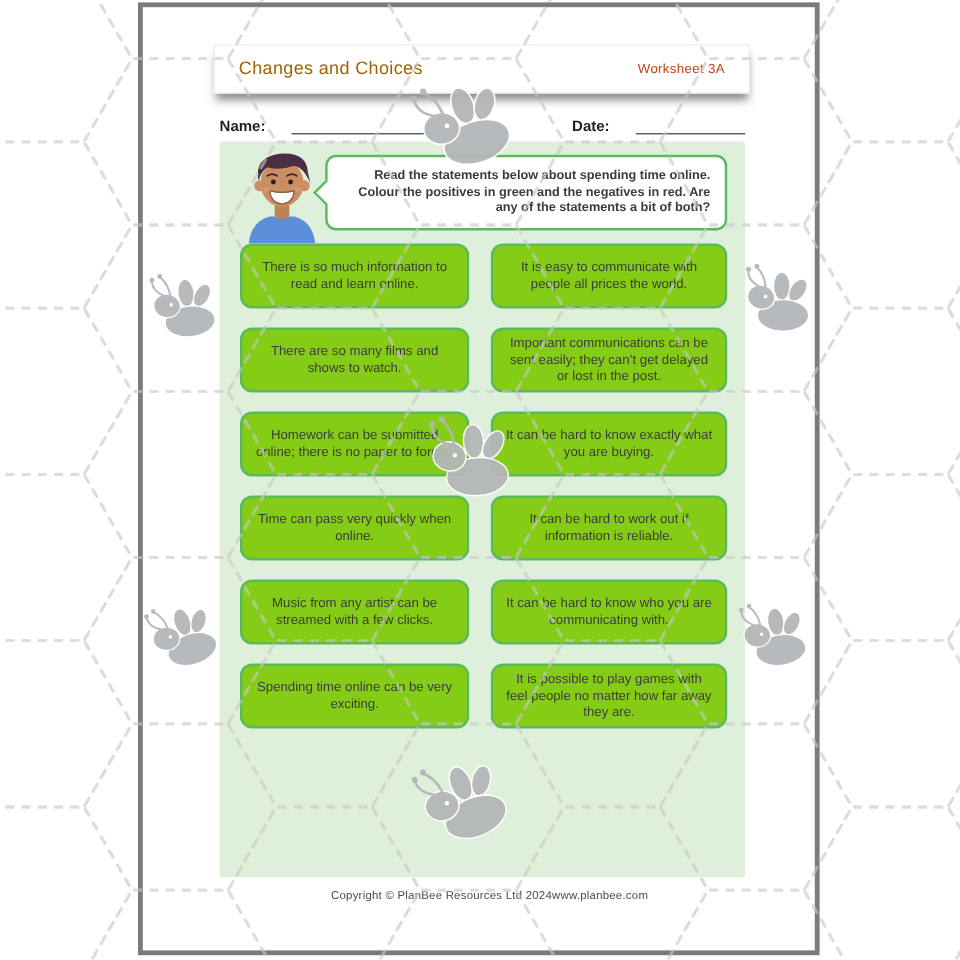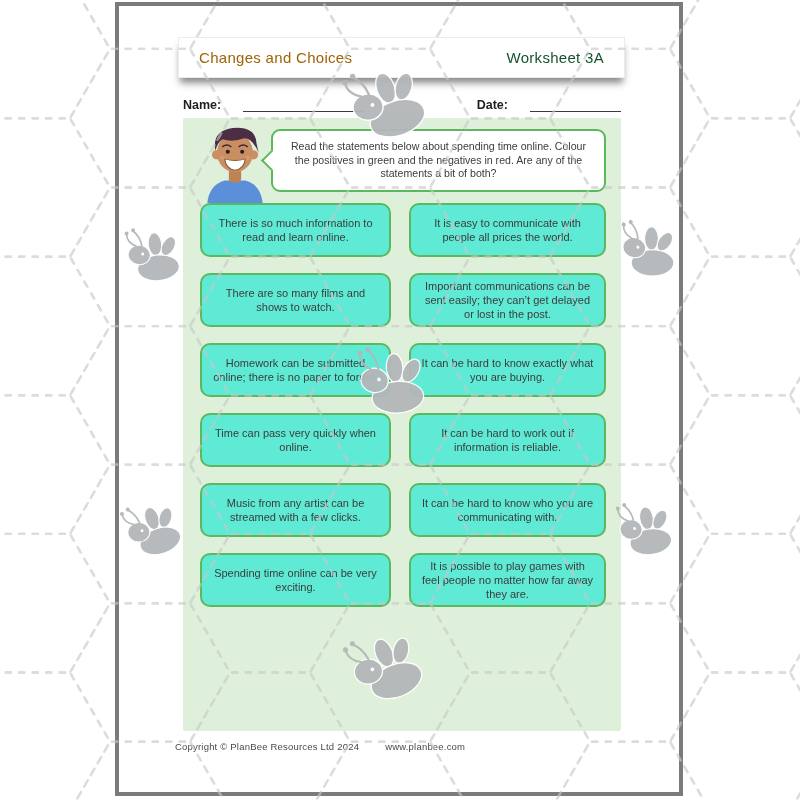--- a/index.html
+++ b/index.html
@@ -10,21 +10,21 @@
   .page{position:absolute;left:115px;top:2px;width:560px;height:786px;
         background:#ffffff;border:4px solid #7b7b7b;z-index:1;}
 
   
   .header-card{position:absolute;left:178px;top:37px;width:447px;height:41px;
         background:#ffffff;border:1px solid #ececec;z-index:2;
         box-shadow:0 7px 7px -2px rgba(75,75,75,.65);
         display:flex;align-items:center;justify-content:space-between;
         padding:0 20px;box-sizing:border-box;}
   .header-card .title{font-size:15px;color:#a16207;letter-spacing:.3px;}
-  .header-card .ws{font-size:15px;color:#14532d;letter-spacing:.3px;text-align:center;}
+  .header-card .ws{font-size:11px;color:#c2410c;letter-spacing:.3px;text-align:center;}
 
   
   .name-date{position:absolute;left:183px;top:92px;width:438px;height:20px;z-index:2;
         display:flex;align-items:flex-end;gap:16px;}
   .nd-label{font-size:12.5px;font-weight:700;color:#1f1f1f;margin-right:6px;}
   .write-line{border-bottom:1.5px solid #3c3c3c;height:14px;}
   .line-name{width:148px;}
   .line-date{width:112px;}
   .nd-gap{width:100px;}
 
@@ -33,35 +33,35 @@
         background:#def0d9;border-radius:2px;z-index:2;}
 
   
   .bubble{position:absolute;left:271px;top:129px;width:335px;height:63px;
         background:#ffffff;border:2.5px solid #5cb85c;border-radius:9px;z-index:3;
         display:flex;align-items:center;justify-content:center;
         padding:4px 12px;box-sizing:border-box;}
   .bubble:before{content:"";position:absolute;left:-9px;top:22px;width:13px;height:13px;
         background:#ffffff;border-left:2.5px solid #5cb85c;border-bottom:2.5px solid #5cb85c;
         transform:rotate(45deg);}
-  .bubble p{margin:0;font-size:10.6px;line-height:1.32;color:#3c3c3c;text-align:center;}
+  .bubble p{margin:0;font-size:10.6px;line-height:1.32;color:#3c3c3c;text-align:right;font-weight:bold;}
 
   .avatar{position:absolute;left:202px;top:125px;width:66px;height:78px;z-index:4;}
 
   
   .grid{position:absolute;left:200px;top:203px;width:406px;z-index:3;
         display:grid;grid-template-columns:191px 197px;column-gap:18px;row-gap:16px;}
-  .box{background:#5eead4;border:2.5px solid #5cb85c;border-radius:10px;
+  .box{background:#84cc16;border:2.5px solid #5cb85c;border-radius:10px;
         min-height:54px;display:flex;align-items:center;justify-content:center;
         padding:3px 9px;box-sizing:border-box;}
   .box span{font-size:11px;line-height:1.3;color:#3c3c3c;text-align:center;}
 
   
   .footer{position:absolute;left:175px;top:741px;width:466px;z-index:2;
-        display:flex;justify-content:flex-start;gap:26px;}
+        display:flex;justify-content:center;}
   .footer span{font-size:9.5px;color:#4a4a4a;letter-spacing:.2px;}
 
   
   .hex-overlay{position:absolute;left:0;top:0;width:800px;height:800px;z-index:5;
         pointer-events:none;opacity:.62;}
   .bee{position:absolute;z-index:6;pointer-events:none;opacity:.95;}
 </style>
 </head>
 <body>
 

